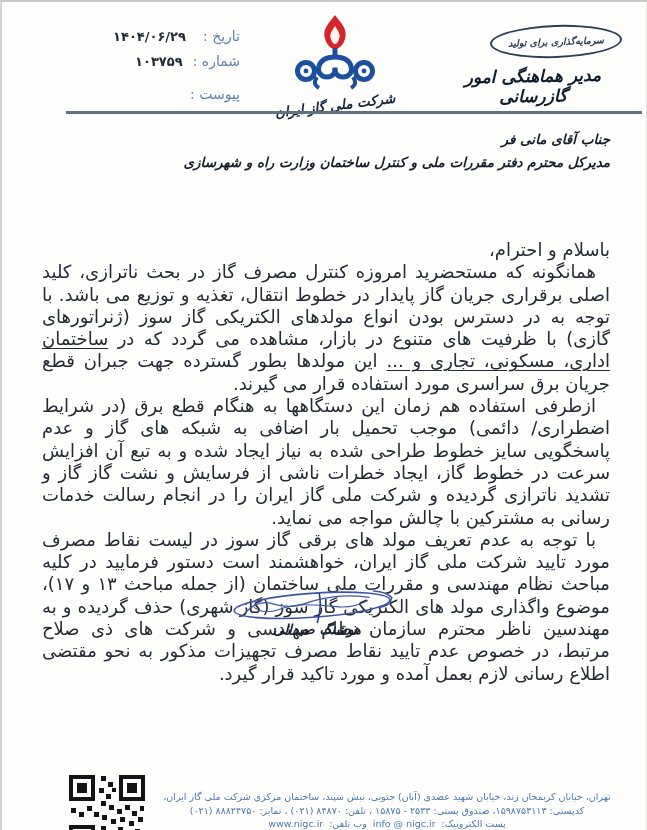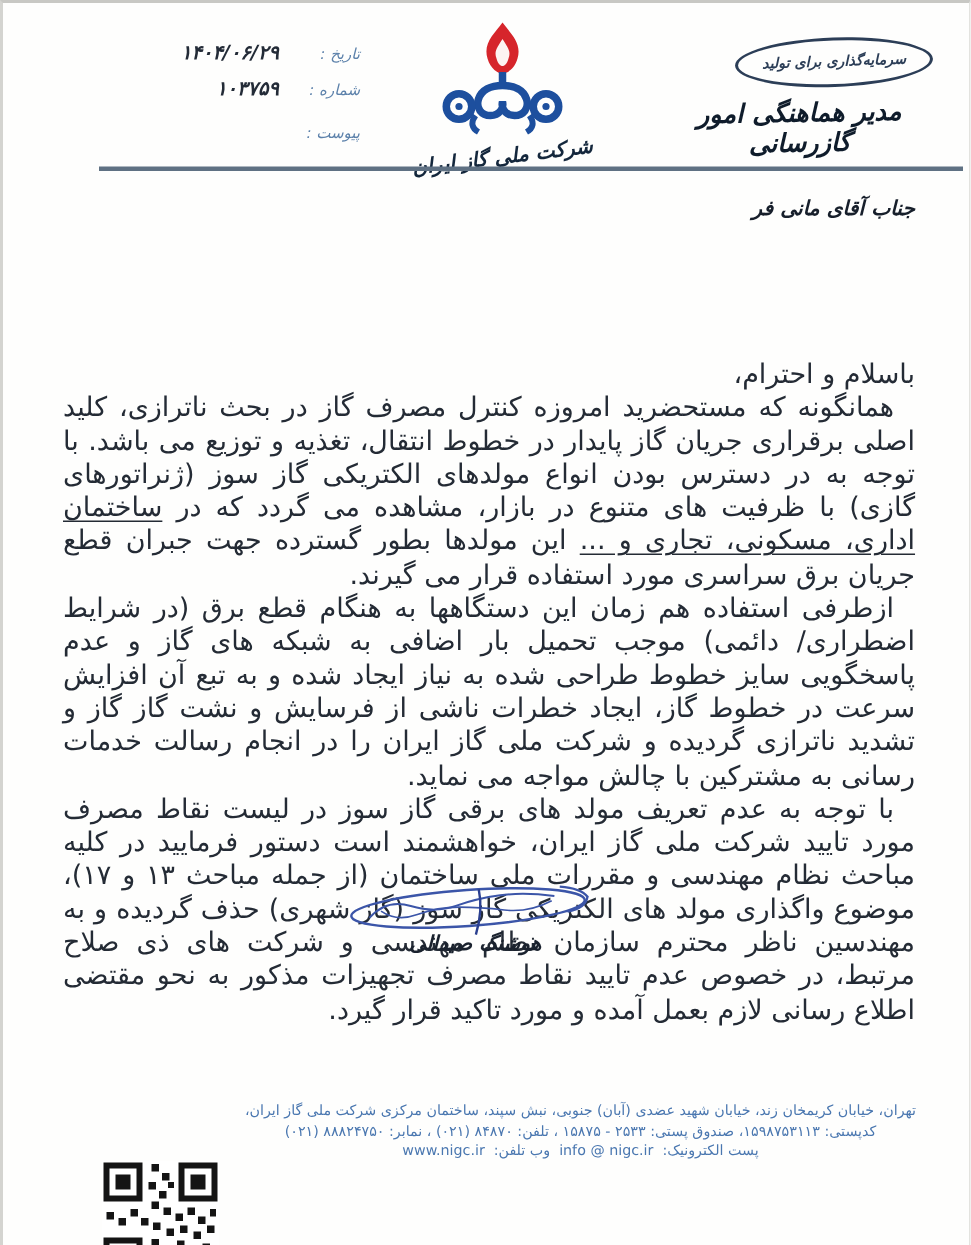--- a/index.html
+++ b/index.html
@@ -6,22 +6,22 @@
   html,body { width:647px; height:830px; overflow:hidden; }
   body { font-family:"DejaVu Sans", sans-serif; background:#ffffff; }
   .paper {
     position:absolute; inset:0; background:#fefefd; overflow:hidden;
     border-top:2px solid #c8c8c4; border-left:2px solid #d4d4d0; border-right:1px solid #e3e3df;
   }
 
   
   .meta { position:absolute; top:26px; left:70px; width:168px; direction:rtl; }
   .meta-row { display:flex; align-items:baseline; gap:10px; margin-bottom:9px; }
-  .meta-label { color:#5d82ab; font-size:10px; min-width:44px;font-style:italic; }
-  .meta-value { font-weight:bold; font-style:italic; font-size:13px; color:#232b37; letter-spacing:.5px; }
+  .meta-label { color:#5d82ab; font-size:14px; min-width:44px; }
+  .meta-value { font-weight:bold; font-size:13px; color:#232b37; letter-spacing:.5px; }
   .meta-row.attach { margin-top:17px; }
 
   .logo-block { position:absolute; top:12px; left:266px; width:134px; text-align:center; }
   .org-name {
     margin-top:1px; font-size:13.5px; font-weight:bold; font-style:italic;
     color:#14273c; direction:rtl; transform:rotate(-7deg);
   }
 
   .slogan-stamp {
     position:absolute; top:23px; right:24px; width:132px; height:33px;
@@ -58,21 +58,21 @@
 
   
   .signature-block { position:absolute; top:583px; left:220px; width:190px; text-align:center; }
   .signer-name {
     margin-top:-12px; font-size:13.5px; font-weight:bold; font-style:italic;
     color:#1a222e; direction:rtl;
   }
 
   
   .qr { position:absolute; left:66px; top:772px; }
-  .footer { position:absolute; top:732px; left:152px; right:26px; direction:rtl; text-align:center; color:#4a77b0; font-size:9.5px; line-height:13.5px; }
+  .footer { position:absolute; top:788px; left:152px; right:26px; direction:rtl; text-align:center; color:#4a77b0; font-size:9.5px; line-height:13.5px; }
   .footer-row span { margin:0 3px; }
   .ltr { direction:ltr; unicode-bidi:isolate; display:inline-block; }
 </style>
 </head>
 <body>
 
 <div class="paper">
 
   <div class="meta">
     <div class="meta-row">
@@ -107,20 +107,21 @@
   </div>
 
   <div class="slogan-stamp">سرمایه‌گذاری برای تولید</div>
 
   <div class="office-title">مدیر هماهنگی امور گازرسانی</div>
 
   <div class="header-rule"></div>
 
   <div class="recipient">
     <div class="recipient-name">جناب آقای مانی فر</div>
+    <div class="recipient-title">مدیرکل محترم دفتر مقررات ملی و کنترل ساختمان وزارت راه و شهرسازی</div>
   </div>
 
 
   <div class="body-text">
     <p class="salutation">باسلام و احترام،</p>
     <p><span>همانگونه که مستحضرید امروزه کنترل مصرف گاز در بحث ناترازی، کلید اصلی برقراری جریان گاز پایدار در خطوط انتقال، تغذیه و توزیع می باشد. با توجه به در دسترس بودن انواع مولدهای الکتریکی گاز سوز (ژنراتورهای گازی) با ظرفیت های متنوع در بازار، مشاهده می گردد که در </span><span class="u">ساختمان اداری، مسکونی، تجاری و ...</span><span> این مولدها بطور گسترده جهت جبران قطع جریان برق سراسری مورد استفاده قرار می گیرند.</span></p>
     <p>ازطرفی استفاده هم زمان این دستگاهها به هنگام قطع برق (در شرایط اضطراری/ دائمی) موجب تحمیل بار اضافی به شبکه های گاز و عدم پاسخگویی سایز خطوط طراحی شده به نیاز ایجاد شده و به تبع آن افزایش سرعت در خطوط گاز، ایجاد خطرات ناشی از فرسایش و نشت گاز گاز و تشدید ناترازی گردیده و شرکت ملی گاز ایران را در انجام رسالت خدمات رسانی به مشترکین با چالش مواجه می نماید.</p>
     <p>با توجه به عدم تعریف مولد های برقی گاز سوز در لیست نقاط مصرف مورد تایید شرکت ملی گاز ایران، خواهشمند است دستور فرمایید در کلیه مباحث نظام مهندسی و مقررات ملی ساختمان (از جمله مباحث ۱۳ و ۱۷)، موضوع واگذاری مولد های الکتریکی گاز سوز (گاز شهری) حذف گردیده و به مهندسین ناظر محترم سازمان نظام مهندسی و شرکت های ذی صلاح مرتبط، در خصوص عدم تایید نقاط مصرف تجهیزات مذکور به نحو مقتضی اطلاع رسانی لازم بعمل آمده و مورد تاکید قرار گیرد.</p>
   </div>
 

